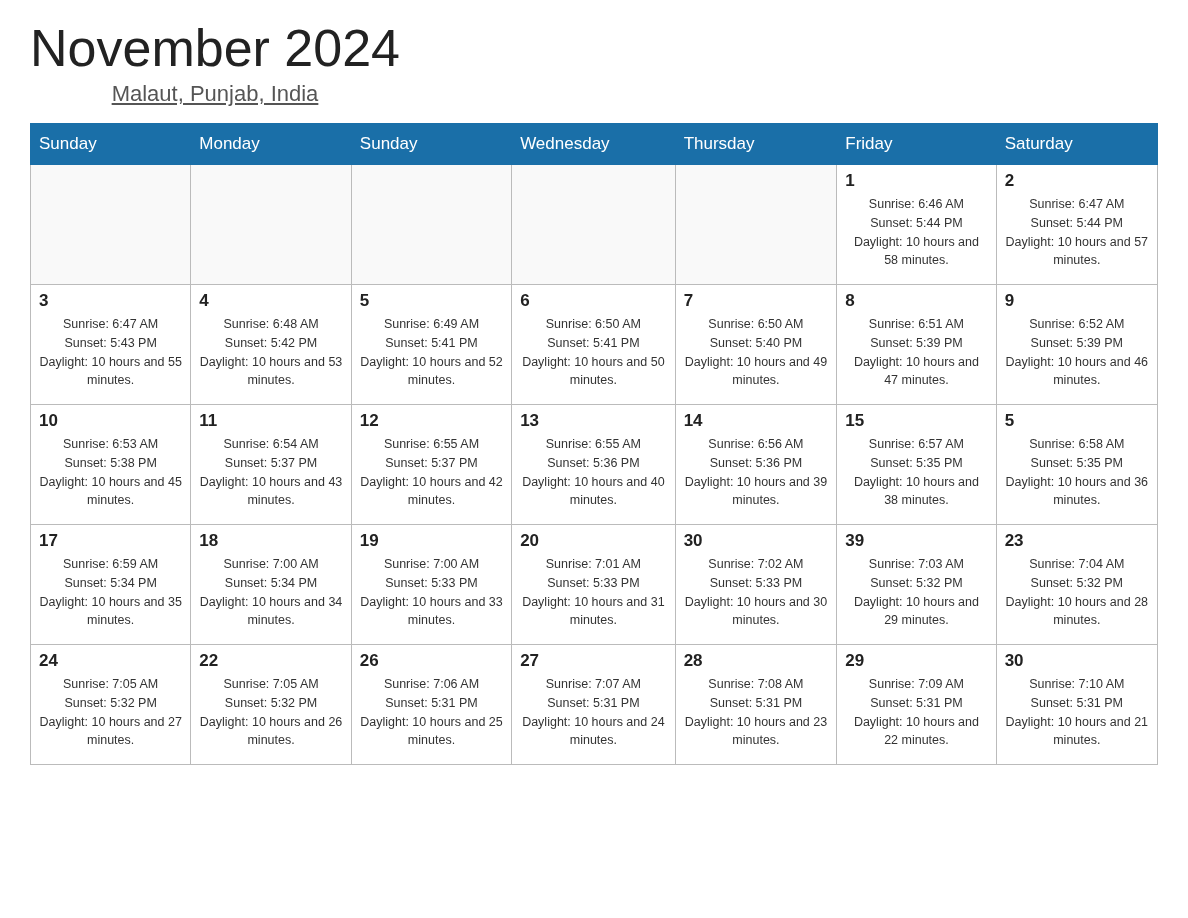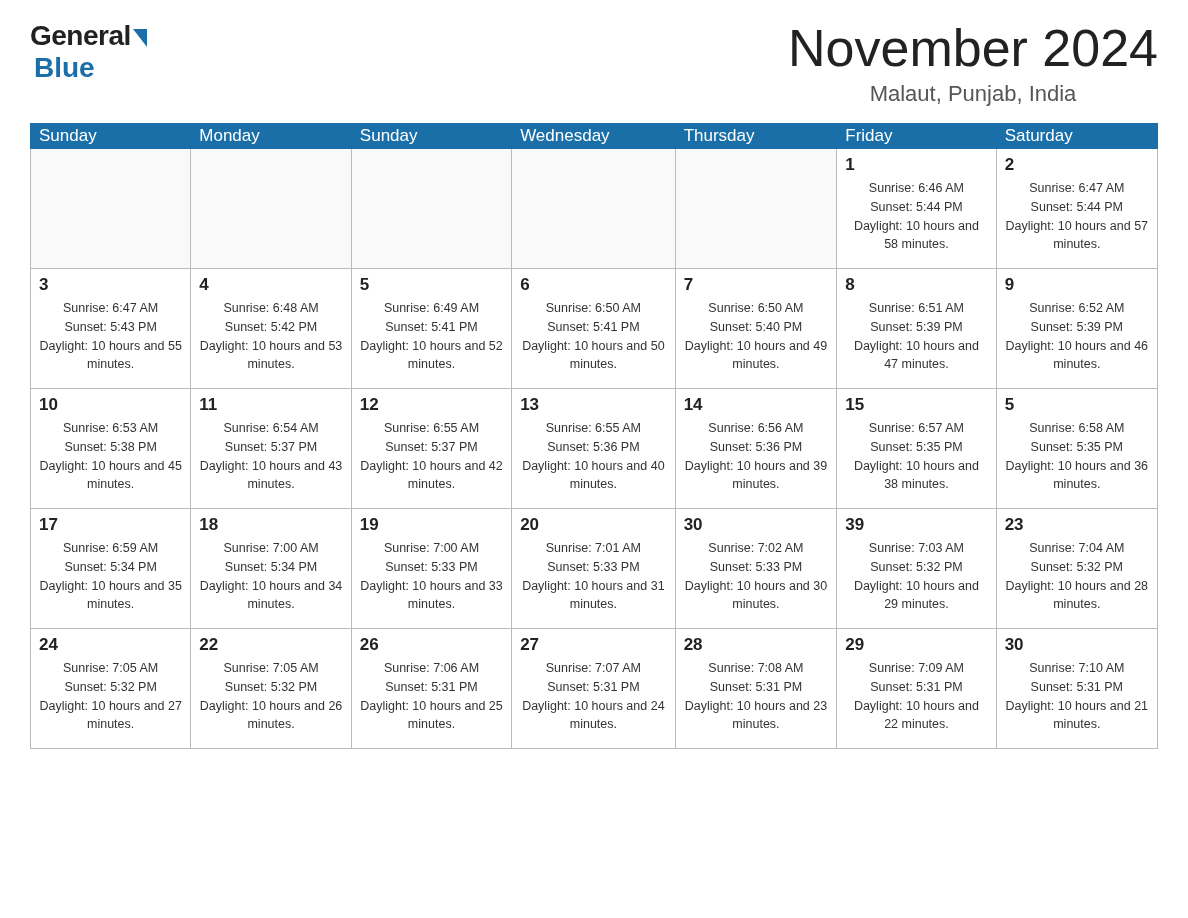--- a/index.html
+++ b/index.html
@@ -53,32 +53,33 @@
     .month-title {
       font-size: 52px;
       font-weight: normal;
       color: #222;
       line-height: 1.1;
     }
     .location-title {
       font-size: 22px;
       color: #555;
       margin-top: 4px;
+      text-decoration: underline;
     }
     .calendar {
       width: 100%;
       border-collapse: collapse;
       margin-top: 4px;
     }
     .calendar thead th {
       background-color: #1a6fa8;
       color: #fff;
       font-size: 17px;
       font-weight: normal;
-      padding: 2px 8px;
+      padding: 10px 8px;
       text-align: left;
       border: 1px solid #1a6fa8;
     }
     .calendar tbody td {
       border: 1px solid #bbb;
       vertical-align: top;
       padding: 6px 8px;
       width: 170px;
       height: 120px;
     }
@@ -99,27 +100,20 @@
       background: #f9f9f9;
     }
     .row-separator td {
       border-top: 2px solid #1a6fa8;
     }
   </style>
 </head>
 <body>
 
 <div class="header">
-  <div class="logo">
-    <div class="logo-top">
-      <span class="logo-general">General</span>
-      <div class="logo-arrow"></div>
-    </div>
-    <span class="logo-blue">Blue</span>
-  </div>
   <div class="title-block">
     <div class="month-title">November 2024</div>
     <div class="location-title">Malaut, Punjab, India</div>
   </div>
 </div>
 
 <table class="calendar">
   <thead>
     <tr>
     <th>Sunday</th>

